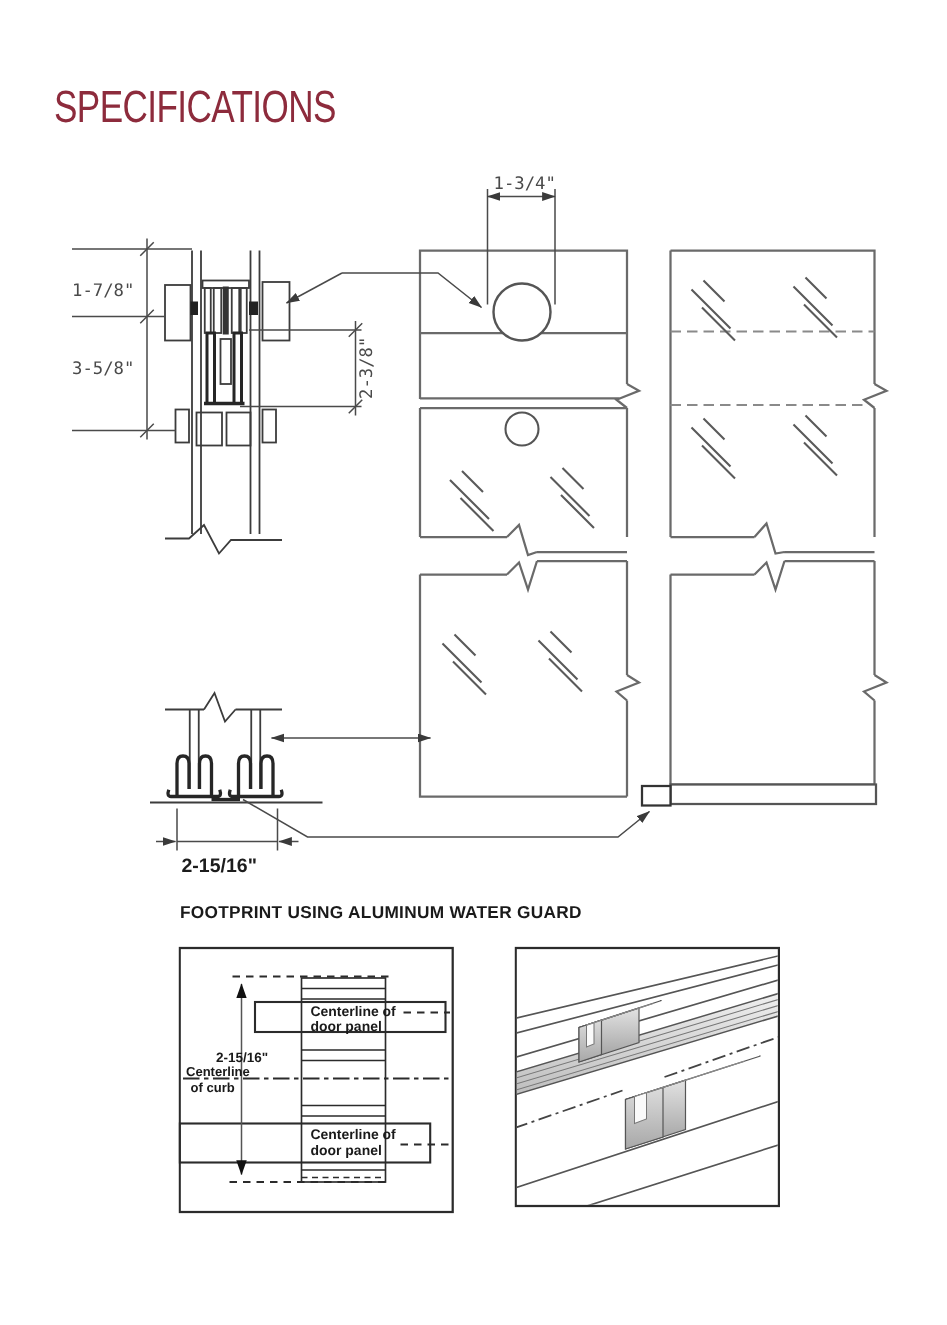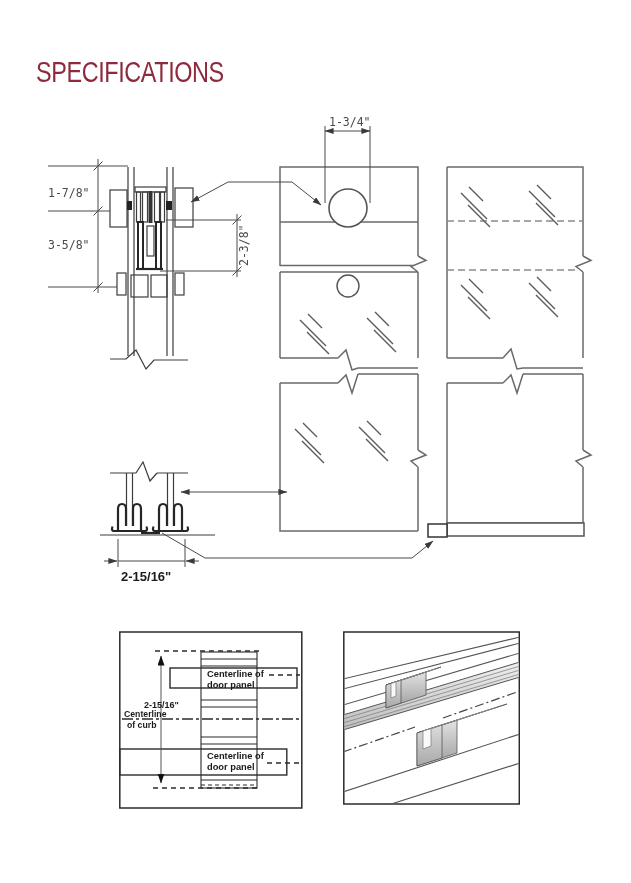--- a/index.html
+++ b/index.html
@@ -139,20 +139,21 @@
 
       <path class="dim" d="M118,539 L118,567 M185,539 L185,567 M118,561 L185,561"></path>
       <path class="dim" d="M104,561 L117,561" marker-end="url(#arr)"></path>
       <path class="dim" d="M199,561 L186,561" marker-end="url(#arr)"></path>
       <text class="sillbold" x="121" y="581">2-15/16"</text>
 
       <path class="dim" d="M162,533 L205,558 L412,558 L433,541" marker-end="url(#arr)"></path>
     </g>
   </svg>
 
+  <div class="fp-heading">FOOTPRINT USING ALUMINUM WATER GUARD</div>
 
   <svg style="left:119px;top:630px;" width="184" height="180" viewBox="0 0 184 180">
     <defs>
       <marker id="arrF" markerWidth="11" markerHeight="8" refX="9.5" refY="3.5" orient="auto-start-reverse">
         <path d="M0,0 L10,3.5 L0,7 Z" fill="#111"></path>
       </marker>
     </defs>
     <rect class="fbox" x="0.8" y="2" width="182" height="176"></rect>
     <g>
       <rect class="fl" x="82" y="22" width="56" height="136" stroke-width="1.3"></rect>

